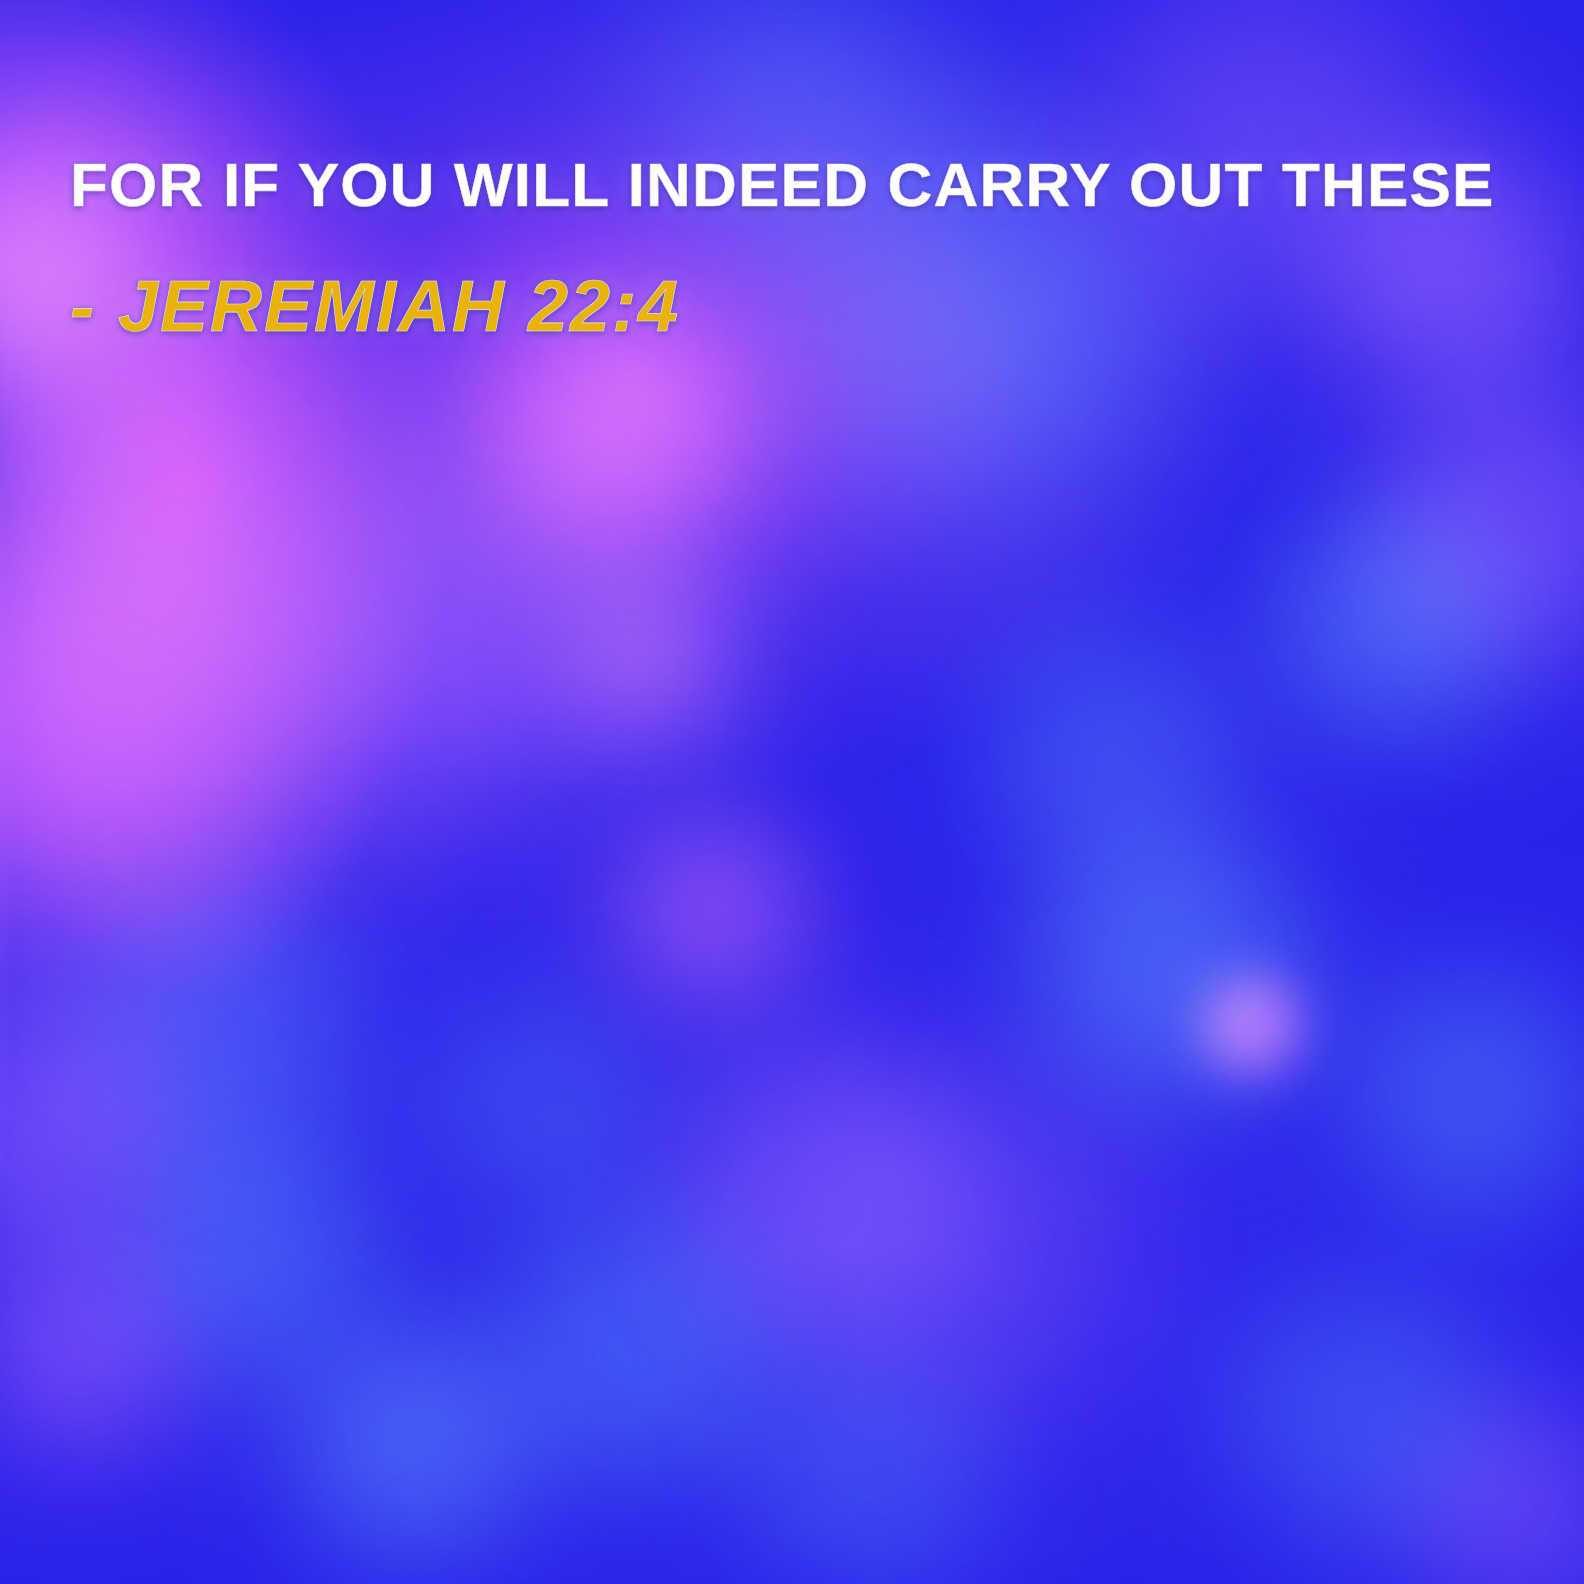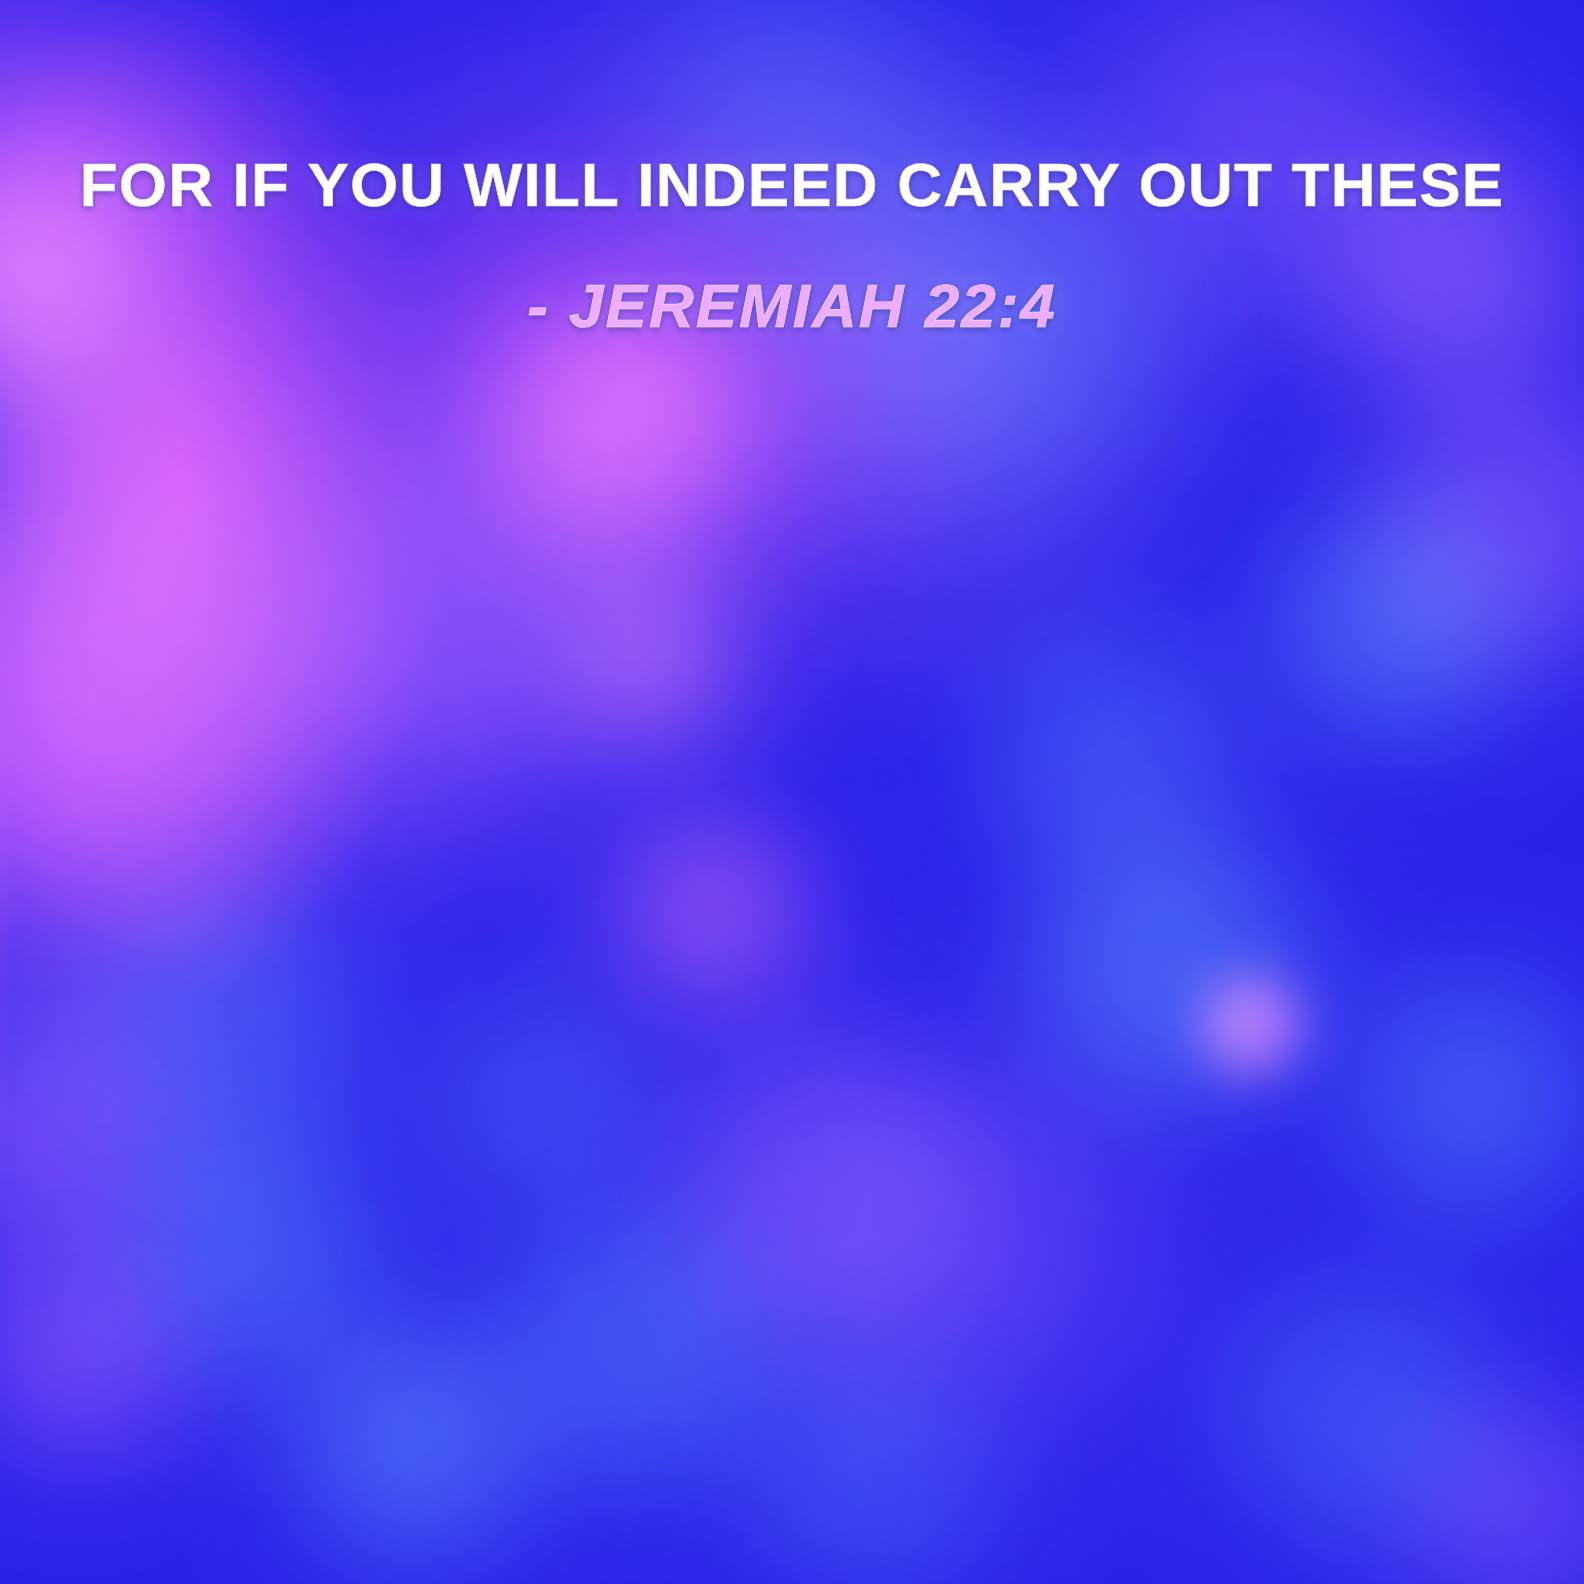--- a/index.html
+++ b/index.html
@@ -58,21 +58,21 @@
   .blob.soft  { filter: blur(58px); }
   .blob.vsoft { filter: blur(84px); }
   .blob.tight { filter: blur(24px); }
 
   
   #verse-card {
     position: absolute;
     inset: 0;
     padding: 128px 70px 0 70px;
     box-sizing: border-box;
-    text-align: center;
+    text-align: left;
   }
 
   #verse-body {
     margin: 0;
     padding: 0;
     list-style: none;
   }
 
   .verse-line {
     display: block;
@@ -89,25 +89,25 @@
       0 0 1px rgba(70, 60, 220, 0.95),
       0 0 3px rgba(120, 90, 240, 0.55),
       0 2px 7px rgba(25, 20, 120, 0.45),
       0 0 22px rgba(190, 185, 255, 0.30);
     -webkit-text-stroke: 0.6px rgba(235, 232, 255, 0.9);
   }
 
   #verse-reference {
     display: block;
     margin-top: 28px;
-    color: #f0abfc;
+    color: #eab308;
     font-family: "Liberation Sans", sans-serif;
     font-weight: 700;
     font-style: italic;
-    font-size: 62px;
+    font-size: 72px;
     line-height: 72px;
     letter-spacing: 2px;
     white-space: nowrap;
     text-transform: uppercase;
     text-shadow:
       0 0 1px rgba(60, 70, 225, 0.95),
       0 0 3px rgba(110, 120, 245, 0.55),
       0 2px 7px rgba(18, 25, 120, 0.45),
       0 0 22px rgba(190, 200, 255, 0.30);
     -webkit-text-stroke: 0.6px rgba(235, 238, 255, 0.9);

